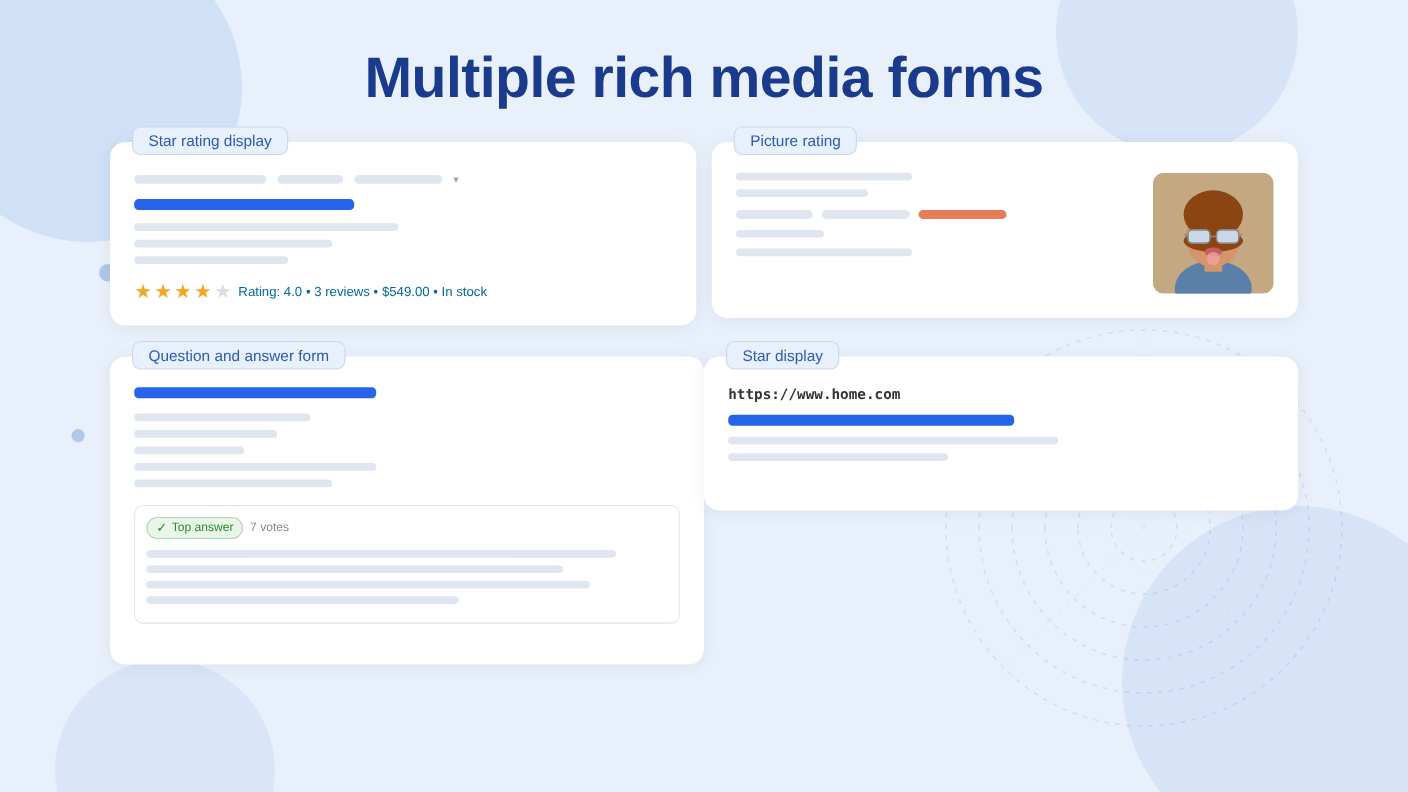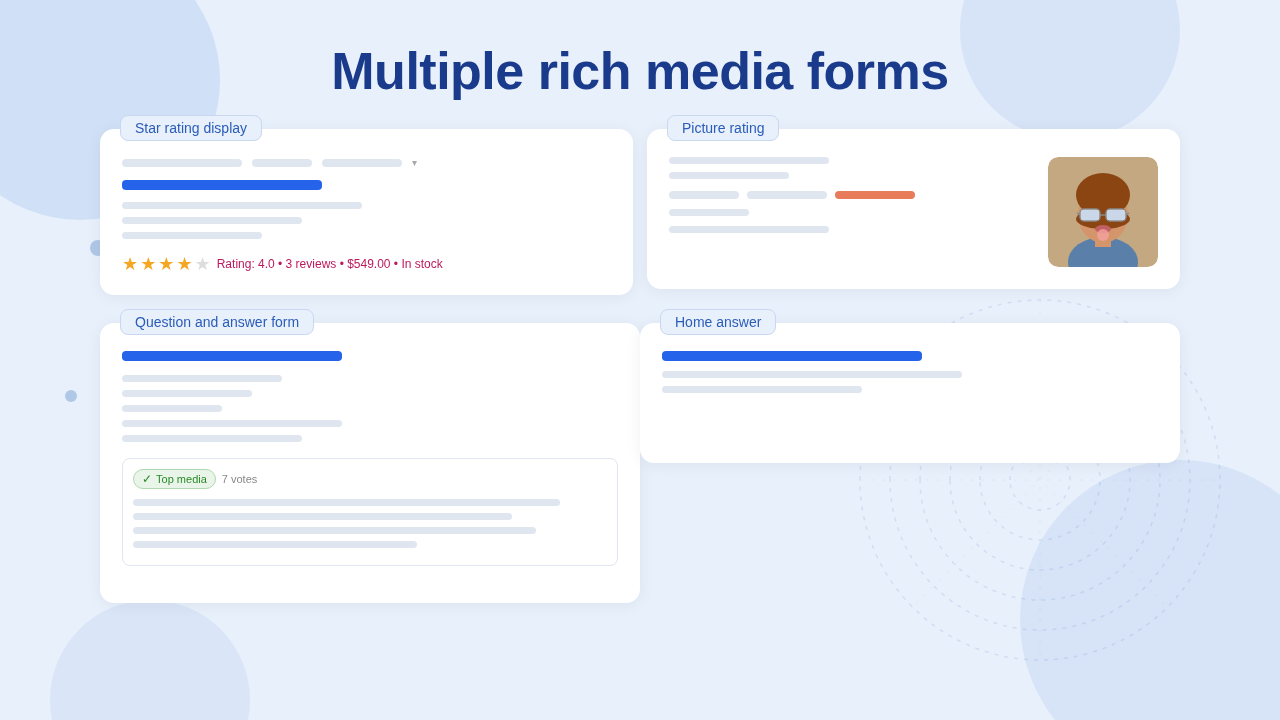--- a/index.html
+++ b/index.html
@@ -152,21 +152,21 @@
     .star-card .rating-row {
       display: flex;
       align-items: center;
       gap: 6px;
       margin-top: 4px;
     }
     .stars { display: flex; gap: 2px; }
     .star { font-size: 18px; }
     .star.filled { color: #f5a623; }
     .star.empty { color: #ddd; }
-    .rating-text { font-size: 12px; color: #be185d; }
+    .rating-text { font-size: 12px; color: #0369a1; }
 
     
     .picture-card .card-inner {
       display: flex;
       gap: 16px;
     }
     .picture-card .content-side {
       flex: 1;
     }
     .picture-card .img-side {
@@ -364,36 +364,39 @@
       <span class="skel" style="height:7px;width:100px;display:block;border-radius:4px;background:#e0e6ef;margin-bottom:8px;"></span>
       <span class="skel" style="height:7px;width:220px;display:block;border-radius:4px;background:#e0e6ef;margin-bottom:8px;"></span>
       <span class="skel" style="height:7px;width:180px;display:block;border-radius:4px;background:#e0e6ef;margin-bottom:16px;"></span>
 
       <div class="qa-answers">
 
         <div class="qa-answer-box">
           <div class="qa-answer-header">
             <span class="top-answer-badge">
               <span class="check-circle">✓</span>
-              <span>Top media</span>
+              <span>Top answer</span>
             </span>
             <span class="votes-text">7 votes</span>
           </div>
           <span class="skel qa-ans-line" style="width:90%;background:#e0e6ef;"></span>
           <span class="skel qa-ans-line" style="width:80%;background:#e0e6ef;"></span>
           <span class="skel qa-ans-line" style="width:85%;background:#e0e6ef;"></span>
           <span class="skel qa-ans-line" style="width:60%;background:#e0e6ef;"></span>
         </div>
 
       </div>
     </div>
   </div>
 
   <div class="card-wrapper home-card">
-    <div class="card-label">Home answer</div>
+    <div class="card-label">Star display</div>
     <div class="card-body">
+      <div class="url-text">
+        <span>https://www.home.com</span>
+      </div>
       <span class="skel-blue" style="height:10px;width:260px;display:block;border-radius:4px;margin-bottom:10px;"></span>
       <span class="skel" style="height:7px;width:300px;display:block;border-radius:4px;background:#e0e6ef;margin-bottom:8px;"></span>
       <span class="skel" style="height:7px;width:200px;display:block;border-radius:4px;background:#e0e6ef;"></span>
     </div>
   </div>
 
 </div>
 
 </body></html>

